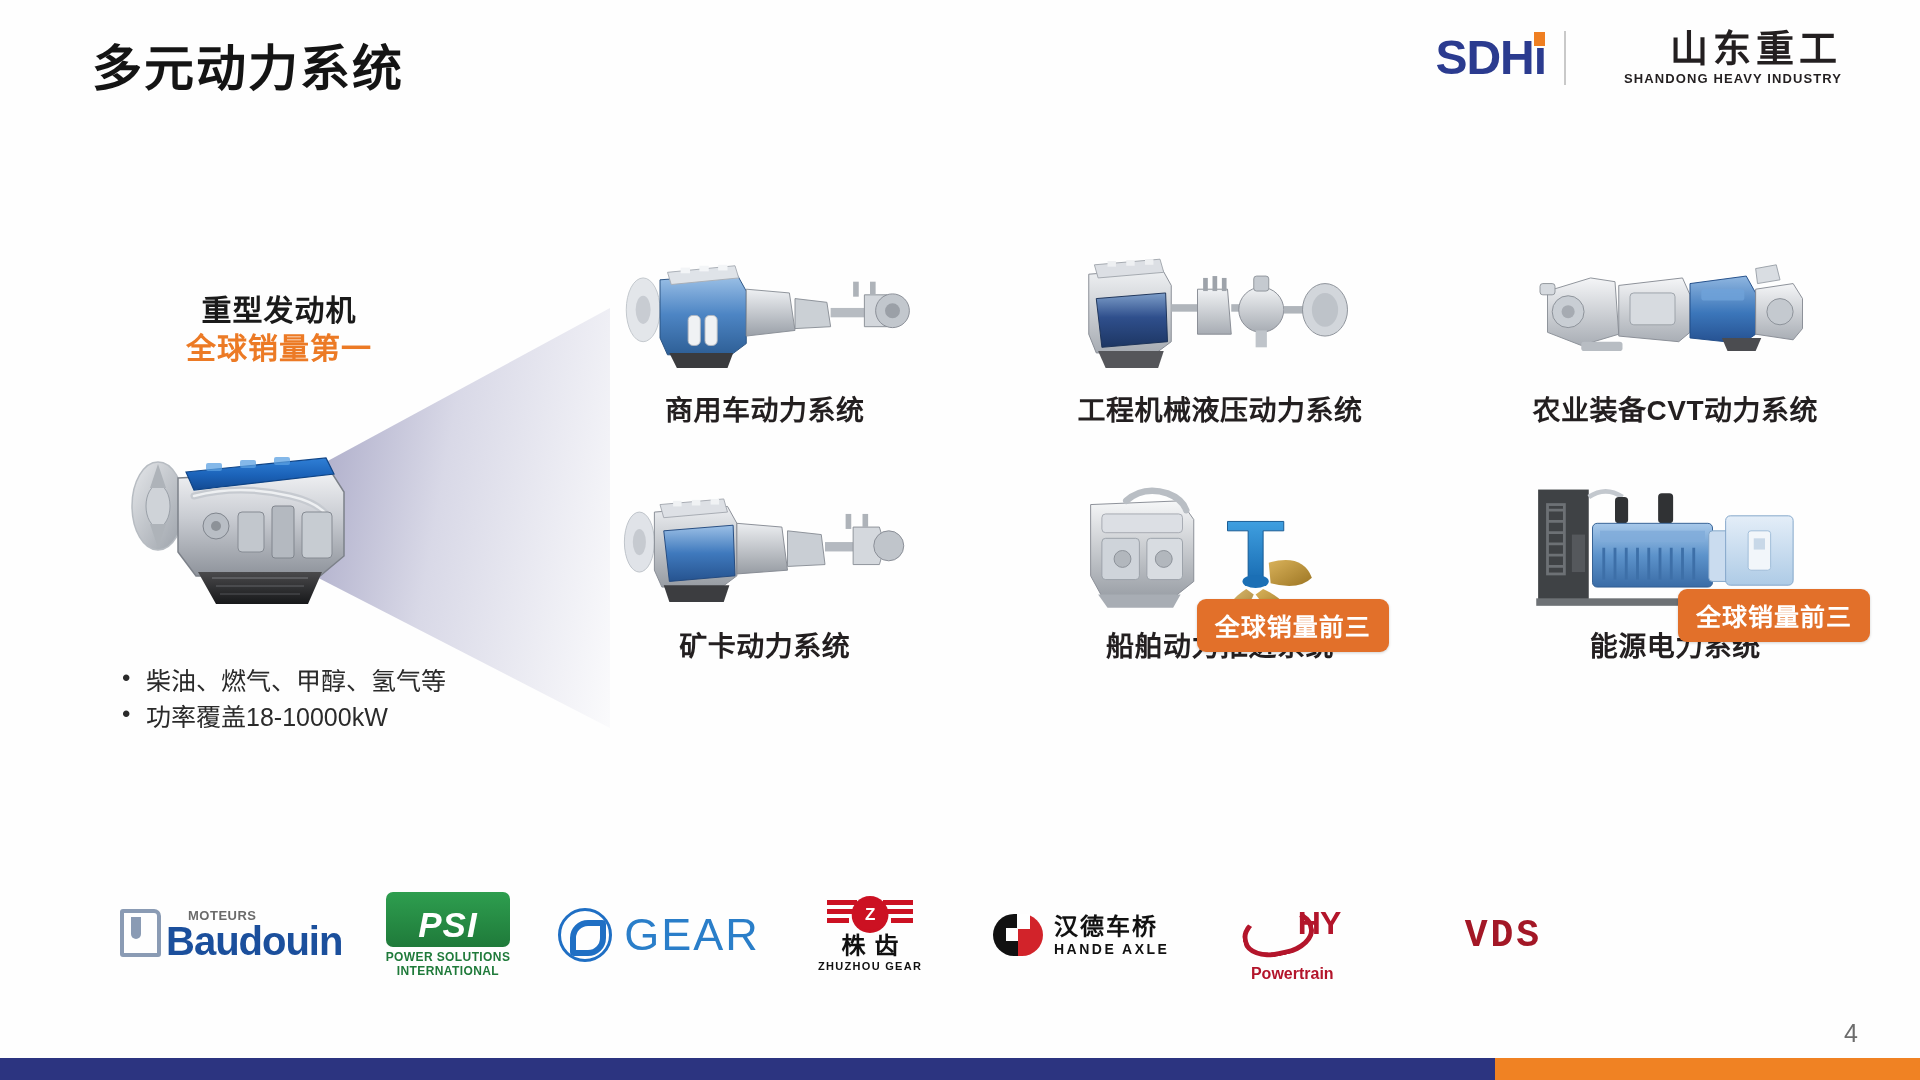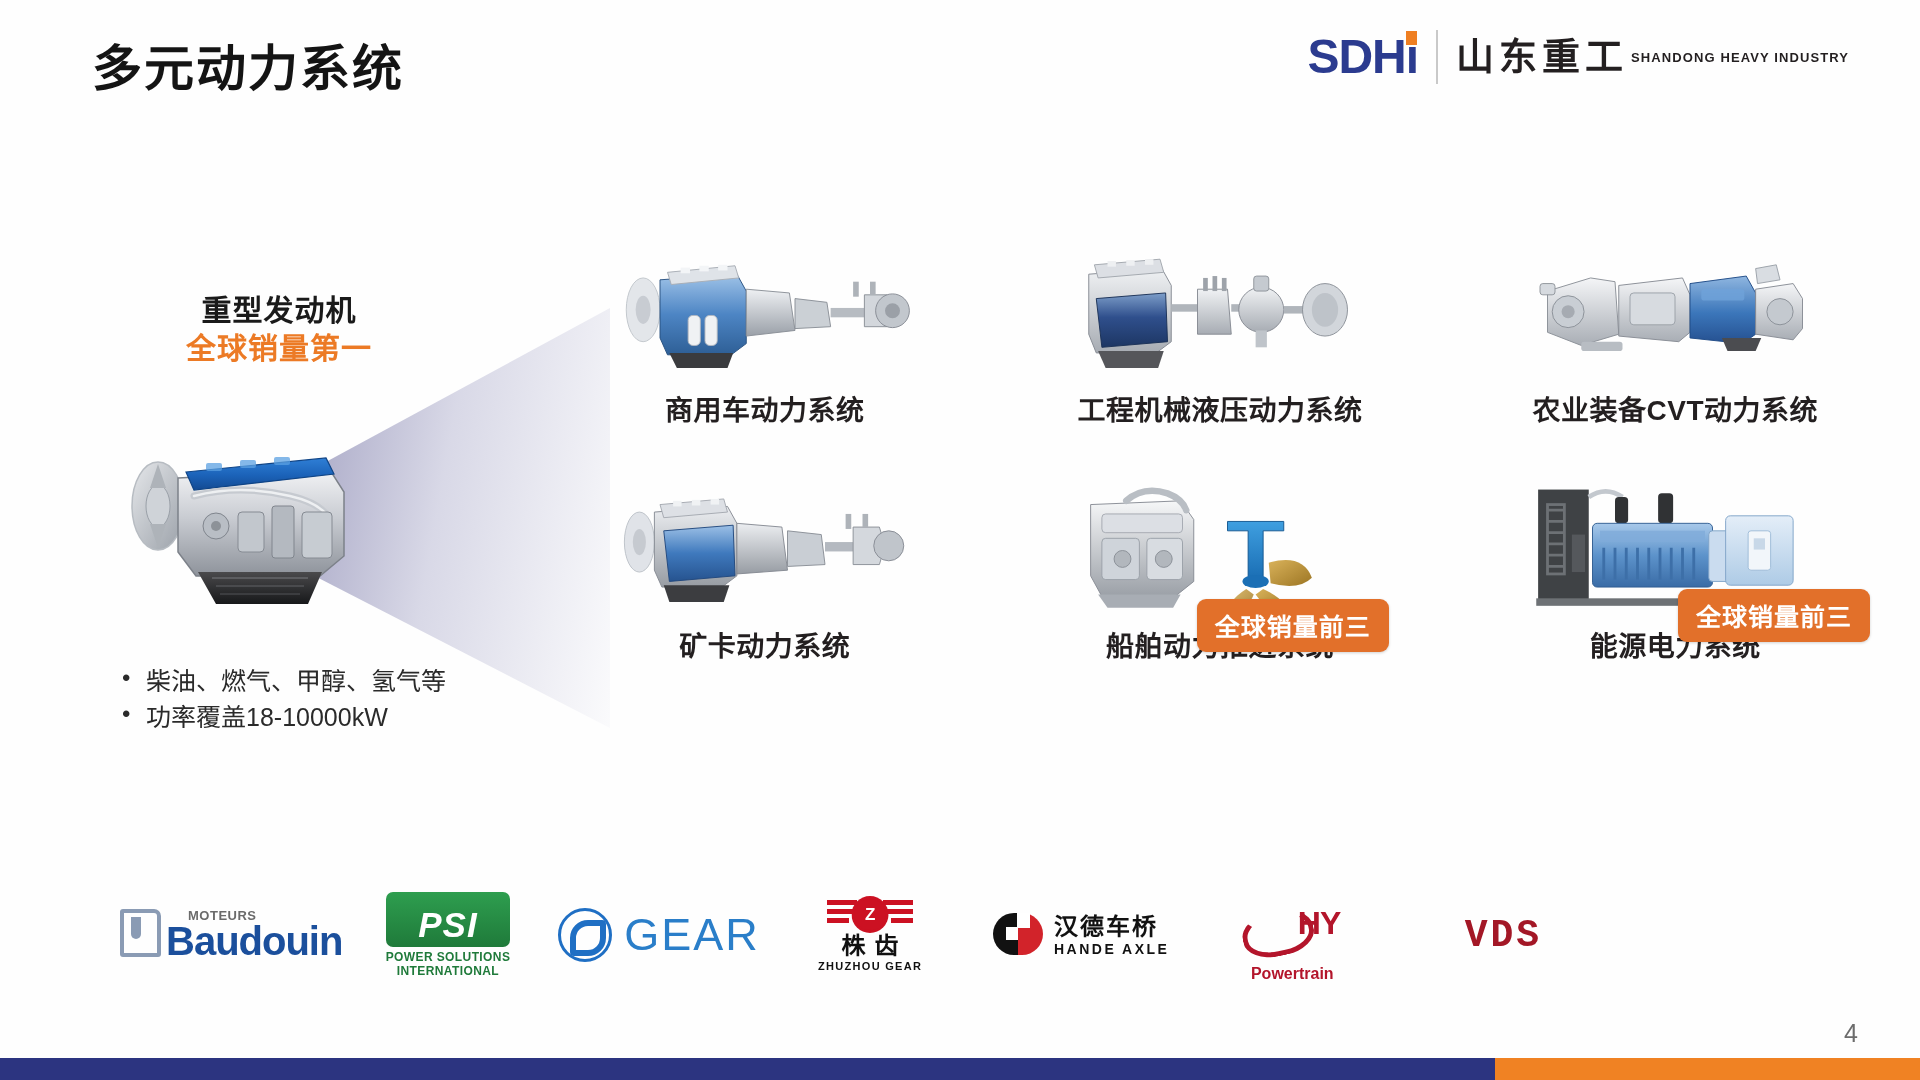--- a/index.html
+++ b/index.html
@@ -29,21 +29,21 @@
     top: 28px;
     font-size: 50px;
     font-weight: 700;
     letter-spacing: 2px;
     color: #141414;
     white-space: nowrap;
   }
 
   .brand-logo {
     position: absolute;
-    right: 71px;
+    right: 78px;
     top: 30px;
     display: flex;
     align-items: center;
     gap: 18px;
   }
   .brand-sdhi {
     font-size: 48px;
     font-weight: 800;
     letter-spacing: -1px;
     color: #2b3b8f;
@@ -59,23 +59,24 @@
     height: 14px;
     background: #ef7f22;
   }
   .brand-divider {
     width: 2px;
     height: 54px;
     background: #c9c9c9;
   }
   .brand-cn {
     display: flex;
-    flex-direction: row;
-    align-items: center;
+    flex-direction: column;
+    align-items: flex-end;
     gap: 3px;
+    margin-left: 40px;
   }
   .brand-cn-main {
     font-size: 38px;
     font-weight: 700;
     letter-spacing: 5px;
     color: #231f20;
     line-height: 1;
   }
   .brand-cn-sub {
     font-size: 13px;
@@ -304,21 +305,21 @@
   .logo-zz .zz-cn {
     margin-top: 4px; font-size: 24px; font-weight: 700;
     letter-spacing: 9px; color: #111; padding-left: 9px;
   }
   .logo-zz .zz-en {
     margin-top: 3px; font-size: 11px; font-weight: 800;
     letter-spacing: 1.3px; color: #111;
   }
 
   
-  .logo-hande { display: flex; align-items: flex-start; gap: 11px; }
+  .logo-hande { display: flex; align-items: center; gap: 11px; }
   .logo-hande .hd-mark { position: relative; width: 50px; height: 42px; }
   .logo-hande .hd-left {
     position: absolute; left: 0; top: 0; width: 25px; height: 42px;
     background: #111; border-radius: 21px 0 0 21px;
   }
   .logo-hande .hd-left::after {
     content: ""; position: absolute; right: -2px; top: 14px;
     width: 14px; height: 13px; background: #fff;
   }
   .logo-hande .hd-right {

